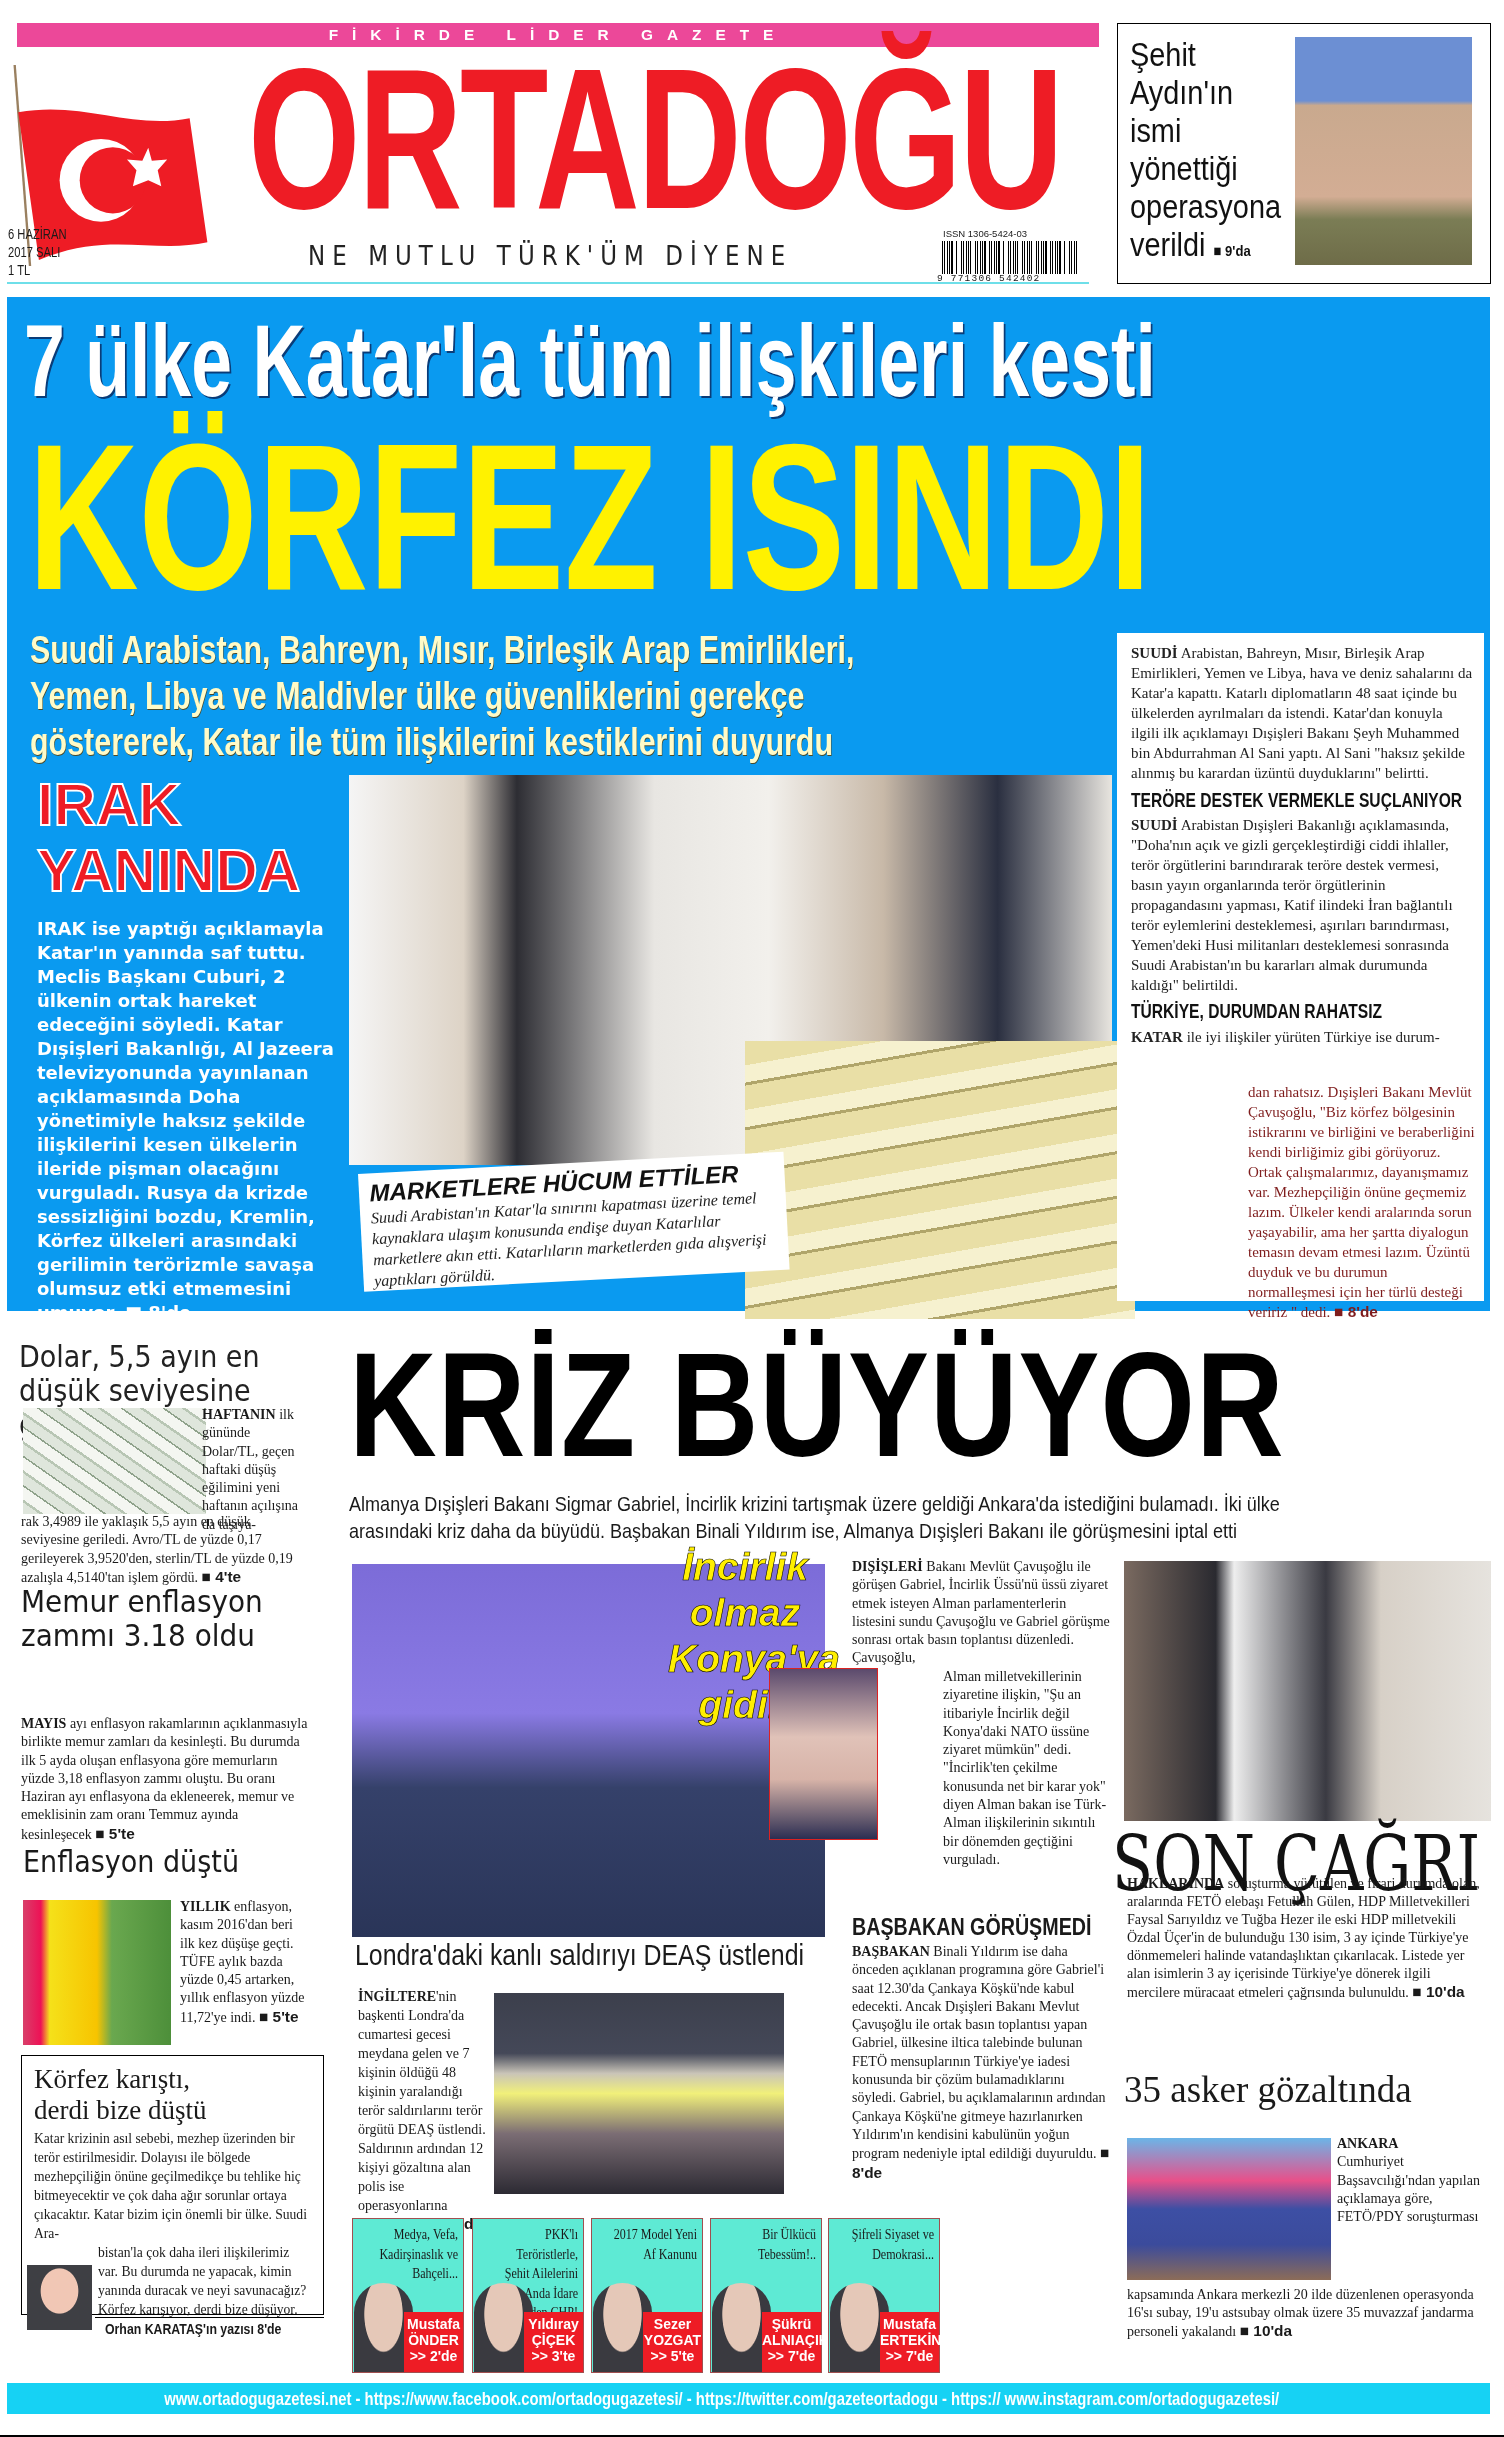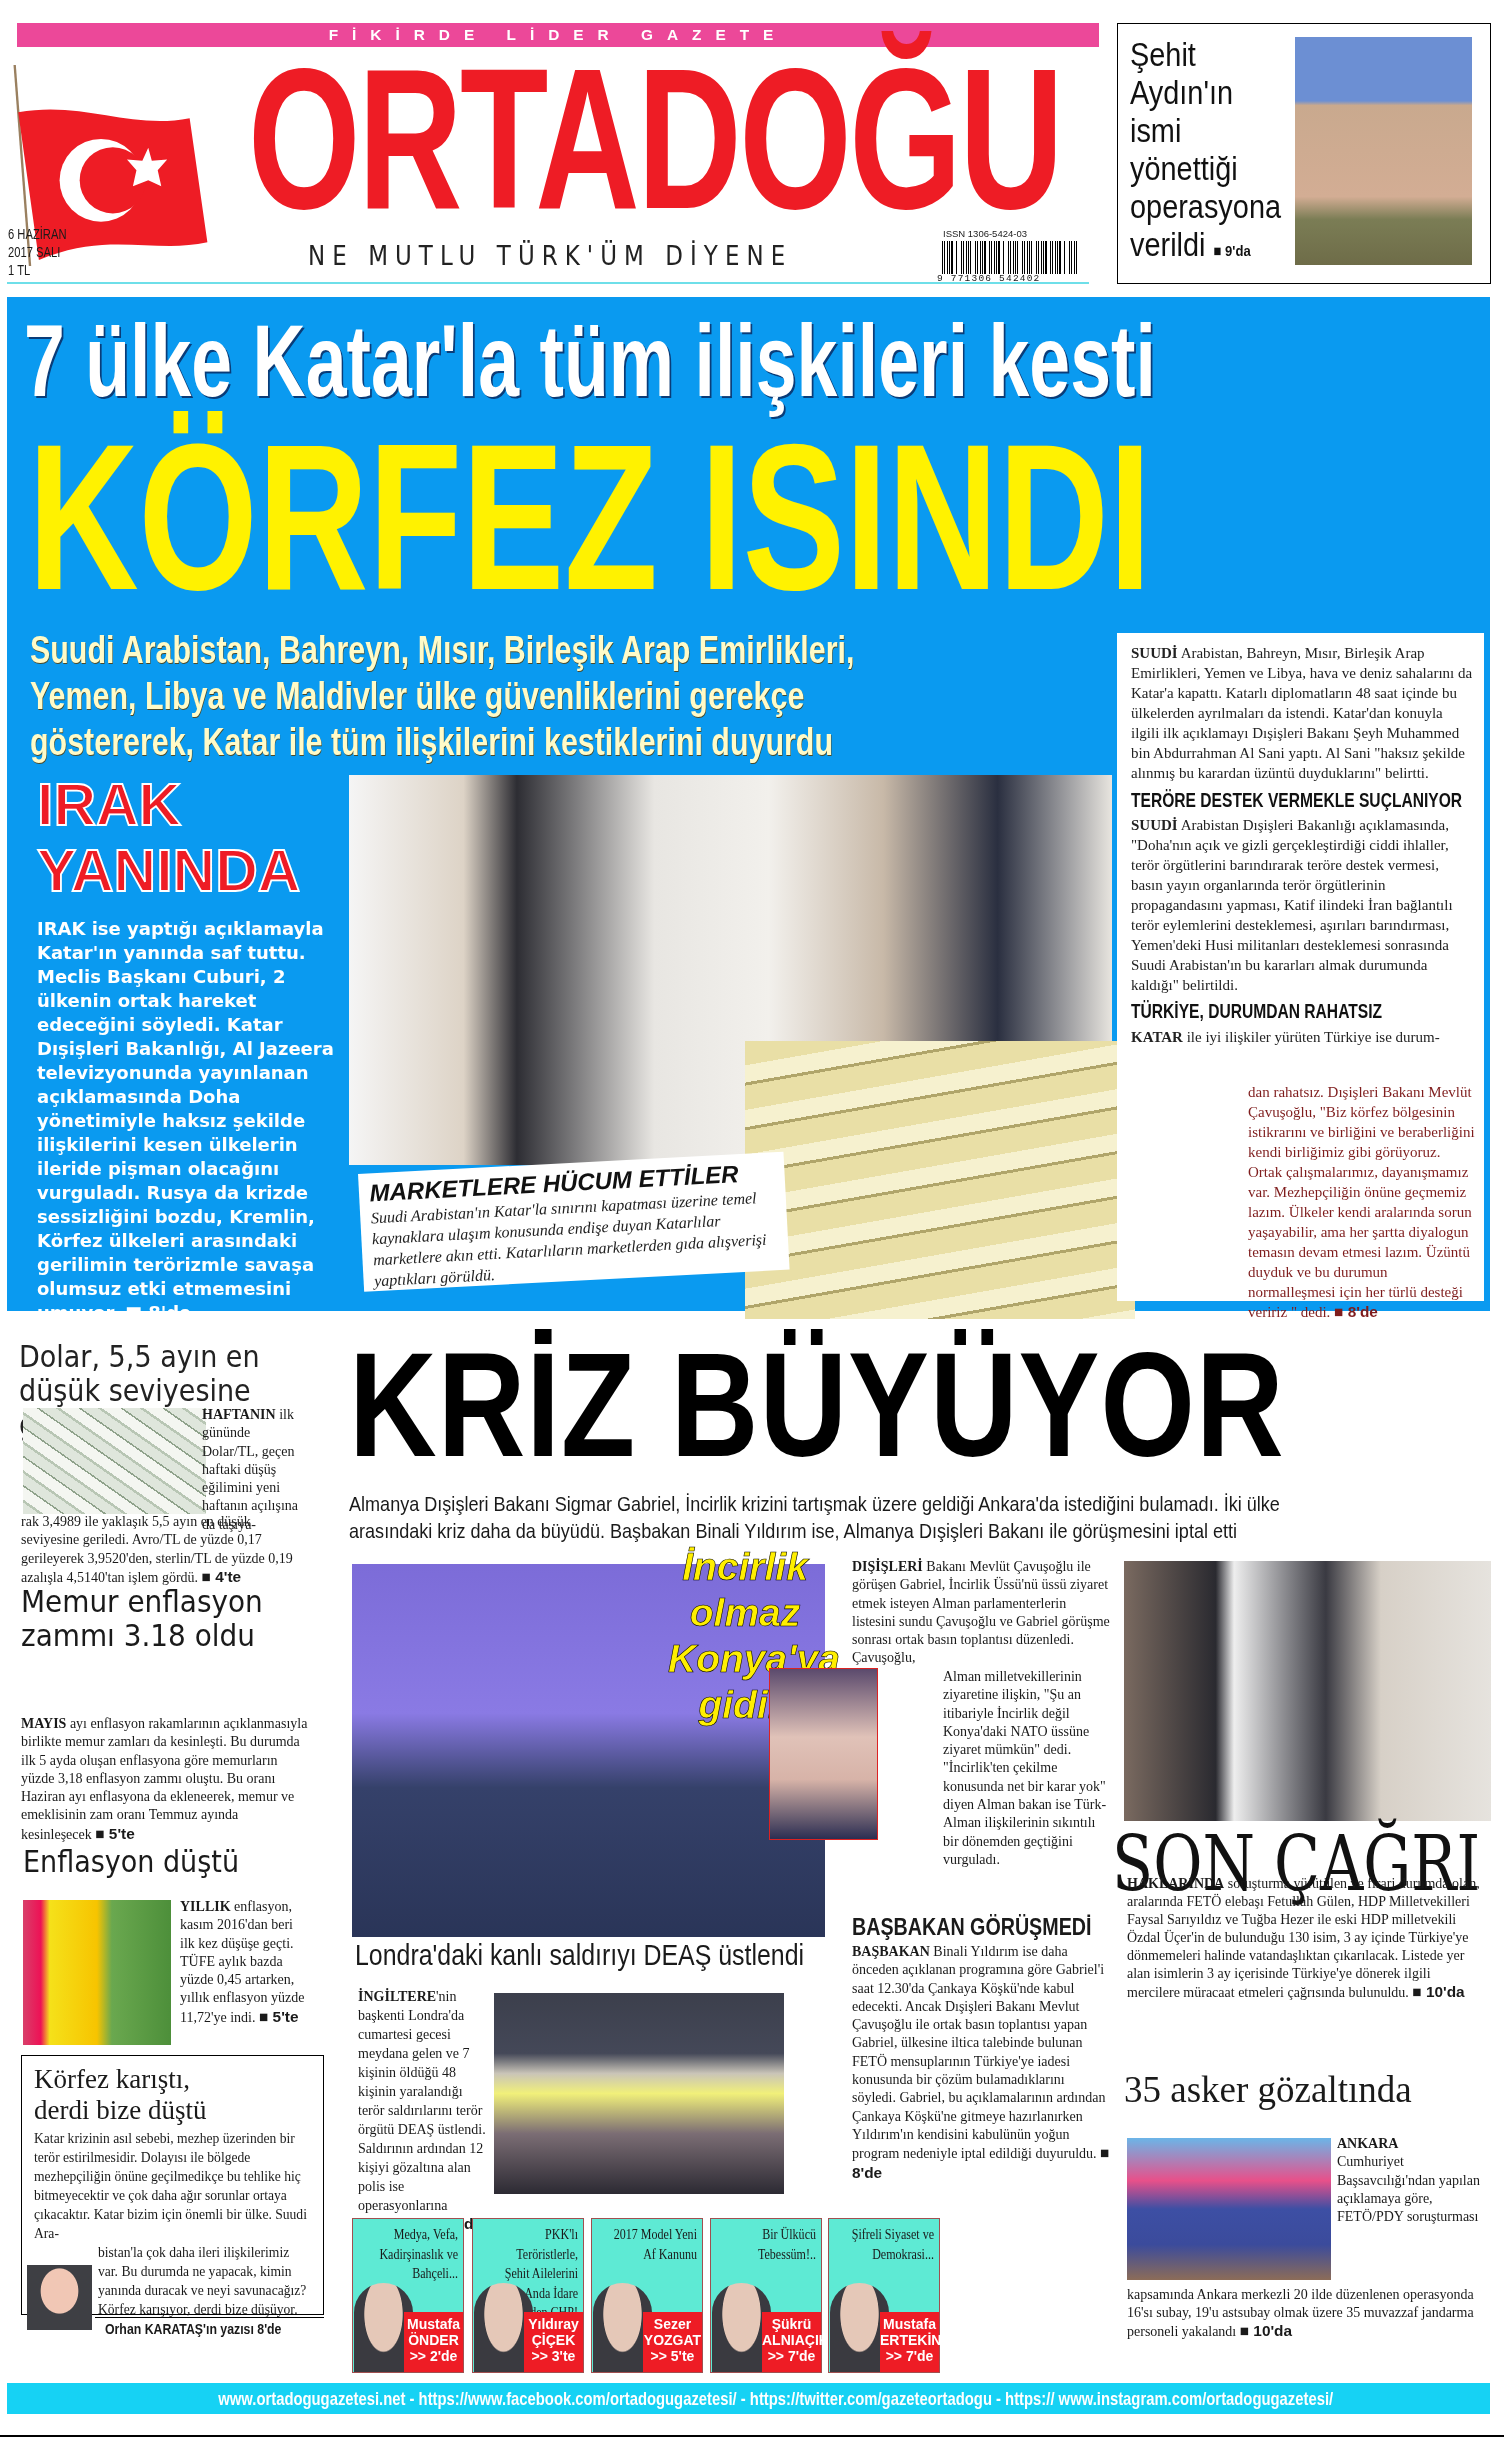--- a/index.html
+++ b/index.html
@@ -81,21 +81,21 @@
   .asker-side { left: 1337px; top: 2135px; width: 148px; font: 14px/18.3px "Liberation Serif", serif; }
   .asker-body { left: 1127px; top: 2286px; width: 355px; font: 14px/18px "Liberation Serif", serif; }
 
   
   .col-card { top: 2218px; width: 112px; height: 155px; border: 0.6px solid #a05050; background: #5eead4; }
   .col-title { position: absolute; right: 4.7px; top: 6px; width: 101px; text-align: right; font: 14px/19.5px "Liberation Serif", serif; transform: scaleX(0.86); transform-origin: right top; }
   .col-face { position: absolute; left: 1.2px; bottom: 0; width: 59px; height: 89px; border-radius: 30px 30px 0 0; background: radial-gradient(ellipse at 50% 35%, #e5c8b8 45%, #3a3a40 47%); }
   .col-name { position: absolute; right: 0; bottom: 0; width: 59px; height: 60px; background: #ee1c25; color: #fff; text-align: center; font: bold 14px/16px "Liberation Sans", sans-serif; padding-top: 3.5px; }
 
   
-  .footer-bar { left: 7px; top: 2383px; width: 1483px; height: 31px; background: #16d2f4; color: #fff; font: bold 19px/31px "Liberation Sans", sans-serif; text-align: right; white-space: nowrap; }
+  .footer-bar { left: 7px; top: 2383px; width: 1483px; height: 31px; background: #16d2f4; color: #fff; font: bold 19px/31px "Liberation Sans", sans-serif; text-align: left; white-space: nowrap; }
   .footer-bar span { display: inline-block; transform: scaleX(0.78); }
   .bottom-rule { left: 0; top: 2435px; width: 1505px; height: 2.4px; background: #000; }
   b.lead { font-weight: bold; }
 </style>
 </head>
 <body>
 
 <div class="abs tagline-bar">FİKİRDE LİDER GAZETE</div>
 <svg class="abs flag" viewBox="0 0 520 340">
   <line x1="4" y1="0" x2="30" y2="340" stroke="#9a8060" stroke-width="4"></line>

